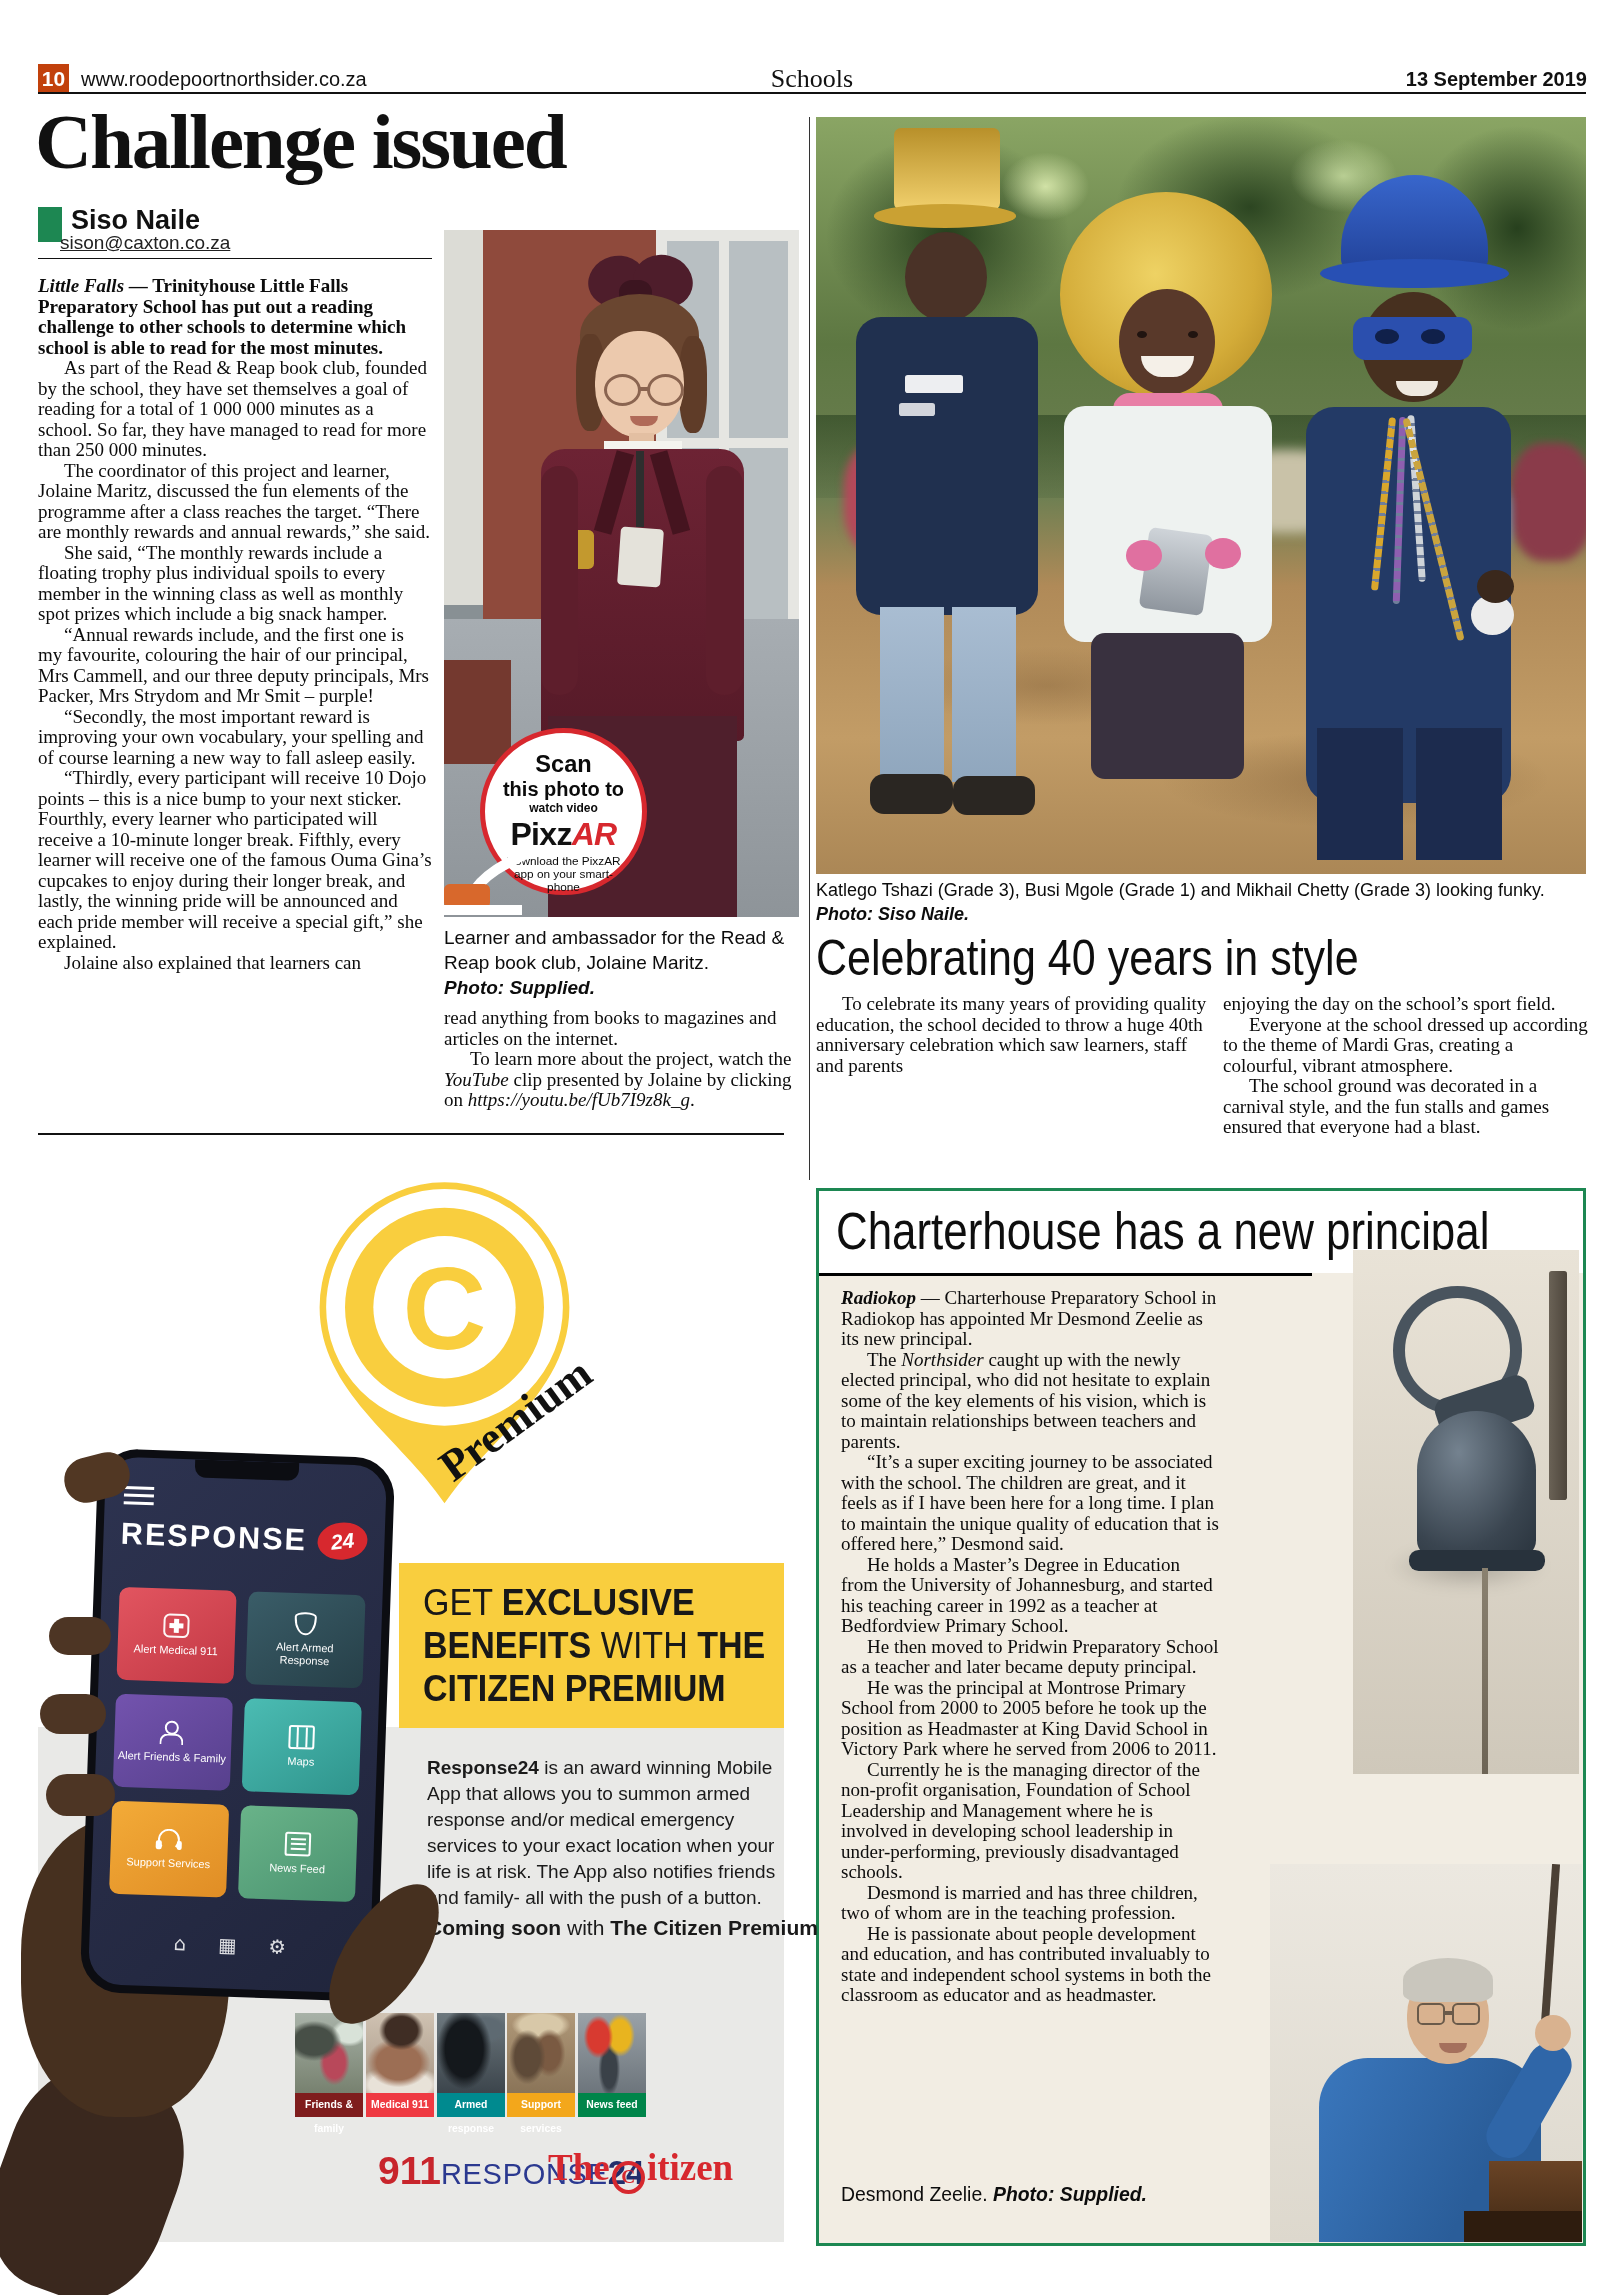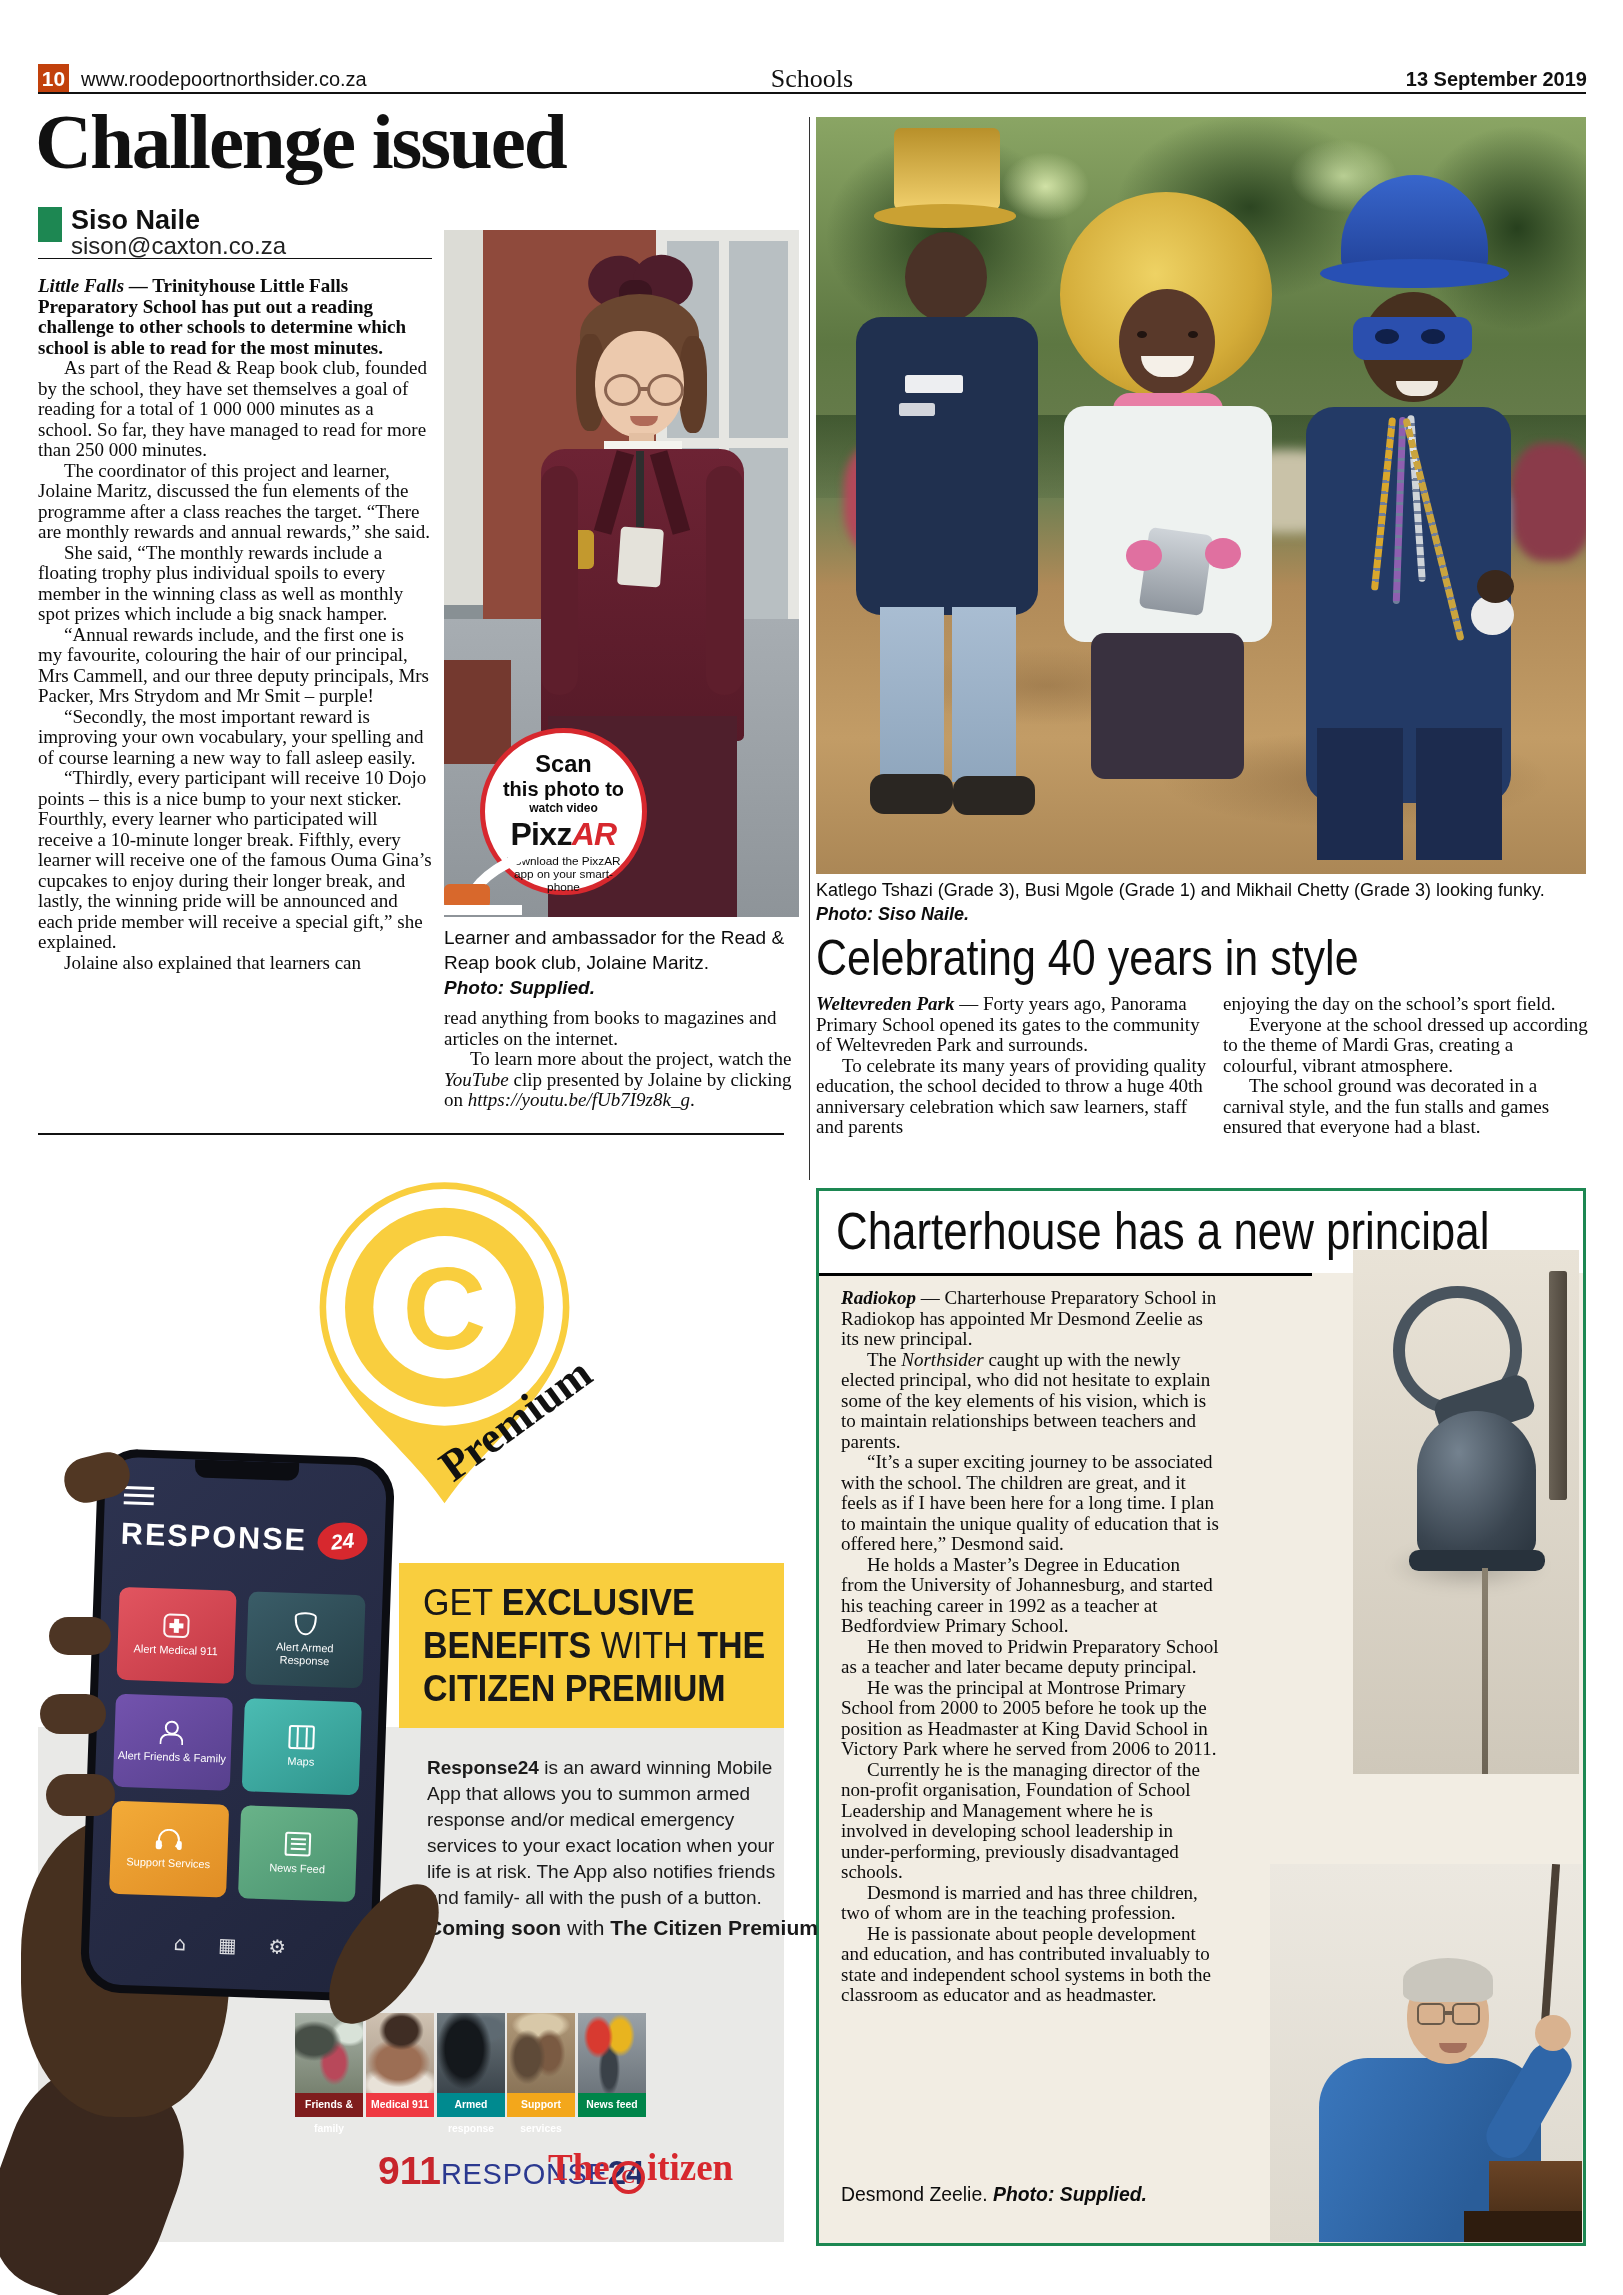--- a/index.html
+++ b/index.html
@@ -77,21 +77,21 @@
 
   <div class="pgnum">10</div>
   <div class="abs sans" style="left:81px;top:68px;font-size:20px;">www.roodepoortnorthsider.co.za</div>
   <div class="abs serif" style="left:0;right:0;top:64px;text-align:center;font-size:26px;">Schools</div>
   <div class="abs sans bold" style="right:37px;top:68px;font-size:20px;">13 September 2019</div>
   <div class="rule" style="left:38px;top:92px;width:1548px;height:2.1px;"></div>
 
   <div class="abs serif bold" style="left:35px;top:97px;font-size:79px;letter-spacing:-2.1px;">Challenge issued</div>
   <div class="abs" style="left:38px;top:207px;width:23.6px;height:35px;background:#1d8752;"></div>
   <div class="abs sans bold" style="left:71px;top:205px;font-size:27px;">Siso Naile</div>
-  <div class="abs sans" style="left:71px;top:232px;font-size:24px;color:#222;">sison@caxton.co.za</div>
+  <div class="abs sans" style="left:60px;top:232px;font-size:19px;color:#222;text-decoration:underline;">sison@caxton.co.za</div>
   <div class="rule" style="left:38px;top:258px;width:394px;height:1.4px;"></div>
 
   <div class="abs body-col" style="left:38px;top:276px;width:394px;">
     <p class="bold"><span class="bi">Little Falls</span><span> — Trinityhouse Little Falls Preparatory School has put out a reading challenge to other schools to determine which school is able to read for the most minutes.</span></p>
     <p class="ind">As part of the Read &amp; Reap book club, founded by the school, they have set themselves a goal of reading for a total of 1 000 000 minutes as a school. So far, they have managed to read for more than 250 000 minutes.</p>
     <p class="ind">The coordinator of this project and learner, Jolaine Maritz, discussed the fun elements of the programme after a class reaches the target. “There are monthly rewards and annual rewards,” she said.</p>
     <p class="ind">She said, “The monthly rewards include a floating trophy plus individual spoils to every member in the winning class as well as monthly spot prizes which include a big snack hamper.</p>
     <p class="ind">“Annual rewards include, and the first one is my favourite, colouring the hair of our principal, Mrs Cammell, and our three deputy principals, Mrs Packer, Mrs Strydom and Mr Smit – purple!</p>
     <p class="ind">“Secondly, the most important reward is improving your own vocabulary, your spelling and of course learning a new way to fall asleep easily.</p>
     <p class="ind">“Thirdly, every participant will receive 10 Dojo points – this is a nice bump to your next sticker. Fourthly, every learner who participated will receive a 10-minute longer break. Fifthly, every learner will receive one of the famous Ouma Gina’s cupcakes to enjoy during their longer break, and lastly, the winning pride will be announced and each pride member will receive a special gift,” she explained.</p>
@@ -213,21 +213,20 @@
   </div>
 
   <div class="abs caption" style="left:816px;top:879px;width:770px;font-size:18px;line-height:23.6px;">
     <span>Katlego Tshazi (Grade 3), Busi Mgole (Grade 1) and Mikhail Chetty (Grade 3) looking funky.</span>
     <span class="credit block">Photo: Siso Naile.</span>
   </div>
   <div class="abs" style="left:816px;top:929px;">
     <div class="cond" style="font-size:50px;">Celebrating 40 years in style</div>
   </div>
   <div class="abs body-col" style="left:816px;top:994px;width:396px;">
-    <p><span class="bi">Weltevreden Park</span><span> — Forty years ago, Panorama Primary School opened its gates to the community of Weltevreden Park and surrounds.</span></p>
     <p class="ind">To celebrate its many years of providing quality education, the school decided to throw a huge 40th anniversary celebration which saw learners, staff and parents</p>
   </div>
   <div class="abs body-col" style="left:1223px;top:994px;width:367px;">
     <p>enjoying the day on the school’s sport field.</p>
     <p class="ind">Everyone at the school dressed up according to the theme of Mardi Gras, creating a colourful, vibrant atmosphere.</p>
     <p class="ind">The school ground was decorated in a carnival style, and the fun stalls and games ensured that everyone had a blast.</p>
   </div>
 
   <div class="chbox">
     <div class="b" style="left:0;top:0;width:764px;height:82px;background:#fff;"></div>

